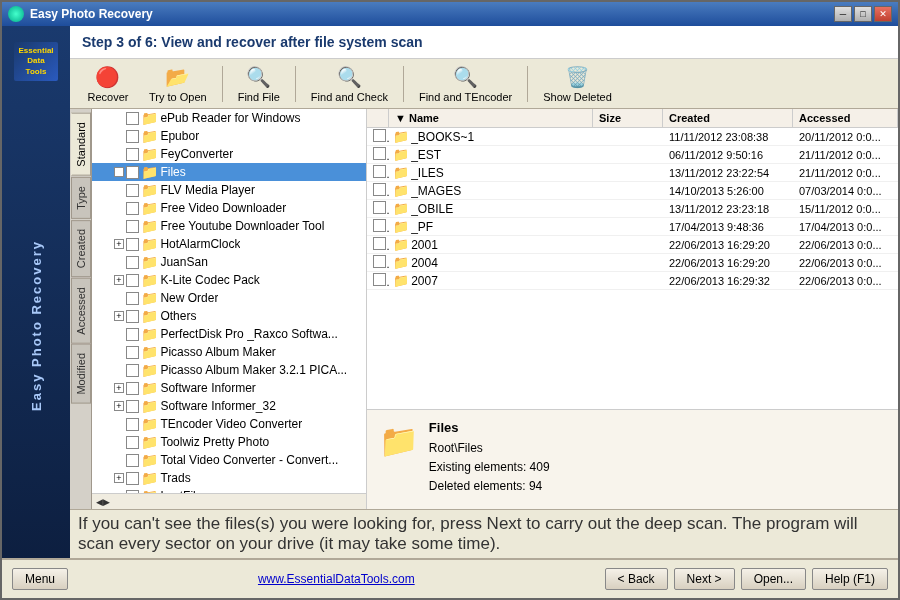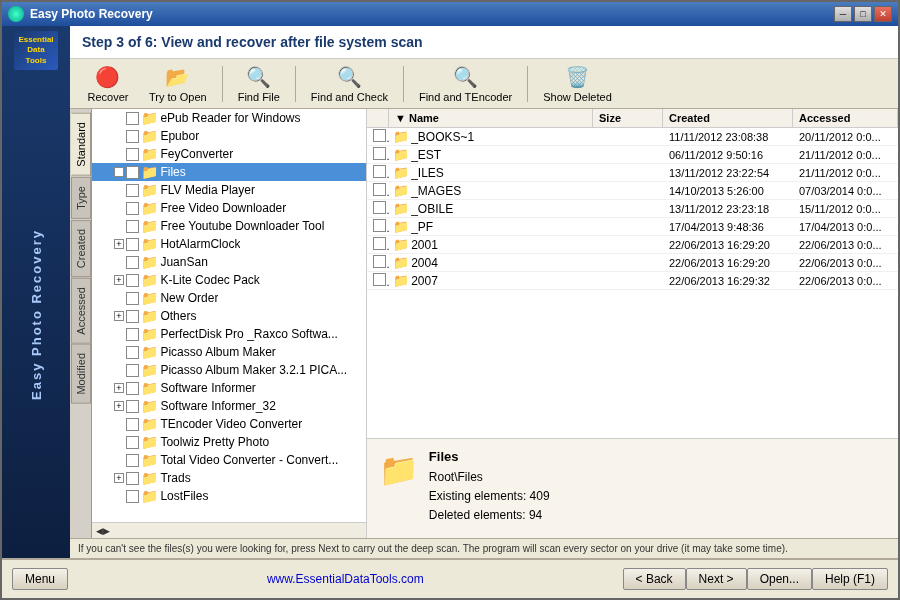--- a/index.html
+++ b/index.html
@@ -57,29 +57,29 @@
     .file-row { display: flex; align-items: center; border-bottom: 1px solid #f0f0f0; height: 18px; }
     .file-cell { padding: 1px 6px; font-size: 11px; overflow: hidden; text-overflow: ellipsis; white-space: nowrap; }
     .file-icon { font-size: 13px; margin-right: 2px; }
     .file-name-cell { display: flex; align-items: center; flex: 1; padding: 1px 4px; }
 
     .info-panel { height: 100px; background: #f8f4ec; border-top: 1px solid #ccc; padding: 8px 12px; display: flex; align-items: flex-start; gap: 10px; }
     .info-icon { font-size: 32px; margin-top: 4px; }
     .info-text { font-size: 12px; line-height: 1.6; }
     .info-title { font-weight: bold; font-size: 13px; }
 
-    .status-bar { background: #ece9d8; border-top: 1px solid #b0a898; padding: 4px 8px; font-size: 10px; color: #333; }
+    .status-bar { background: #ece9d8; border-top: 1px solid #b0a898; padding: 4px 8px; font-size: 17px; color: #333; }
 
     .bottom-bar { background: #ece9d8; border-top: 2px solid #b0a898; padding: 6px 10px; display: flex; align-items: center; justify-content: space-between; height: 40px; }
     .bottom-left { display: flex; gap: 8px; }
-    .bottom-center { color: #0000cc; cursor: pointer; font-size: 12px; }
-    .bottom-right { display: flex; }
+    .bottom-center { color: #0000cc; text-decoration: underline; cursor: pointer; font-size: 12px; }
+    .bottom-right { display: flex; gap: 6px; }
     .bottom-btn { padding: 3px 12px; background: linear-gradient(to bottom, #f5f1e8, #d8d0c0); border: 1px solid #888; cursor: pointer; font-size: 12px; border-radius: 2px; }
 
-    .logo-box { background: linear-gradient(135deg, #1a3a6e, #2a5abe); padding: 4px; margin: 1px; border-radius: 2px; }
+    .logo-box { background: linear-gradient(135deg, #1a3a6e, #2a5abe); padding: 4px; margin: 12px; border-radius: 2px; }
     .edt-logo { color: #ffd700; font-size: 8px; font-weight: bold; text-align: center; line-height: 1.3; }
   </style>
 </head>
 <body>
 
 <div class="window">
 
   <div class="title-bar">
     <div class="title-bar-left">
       <div class="title-icon"></div>

